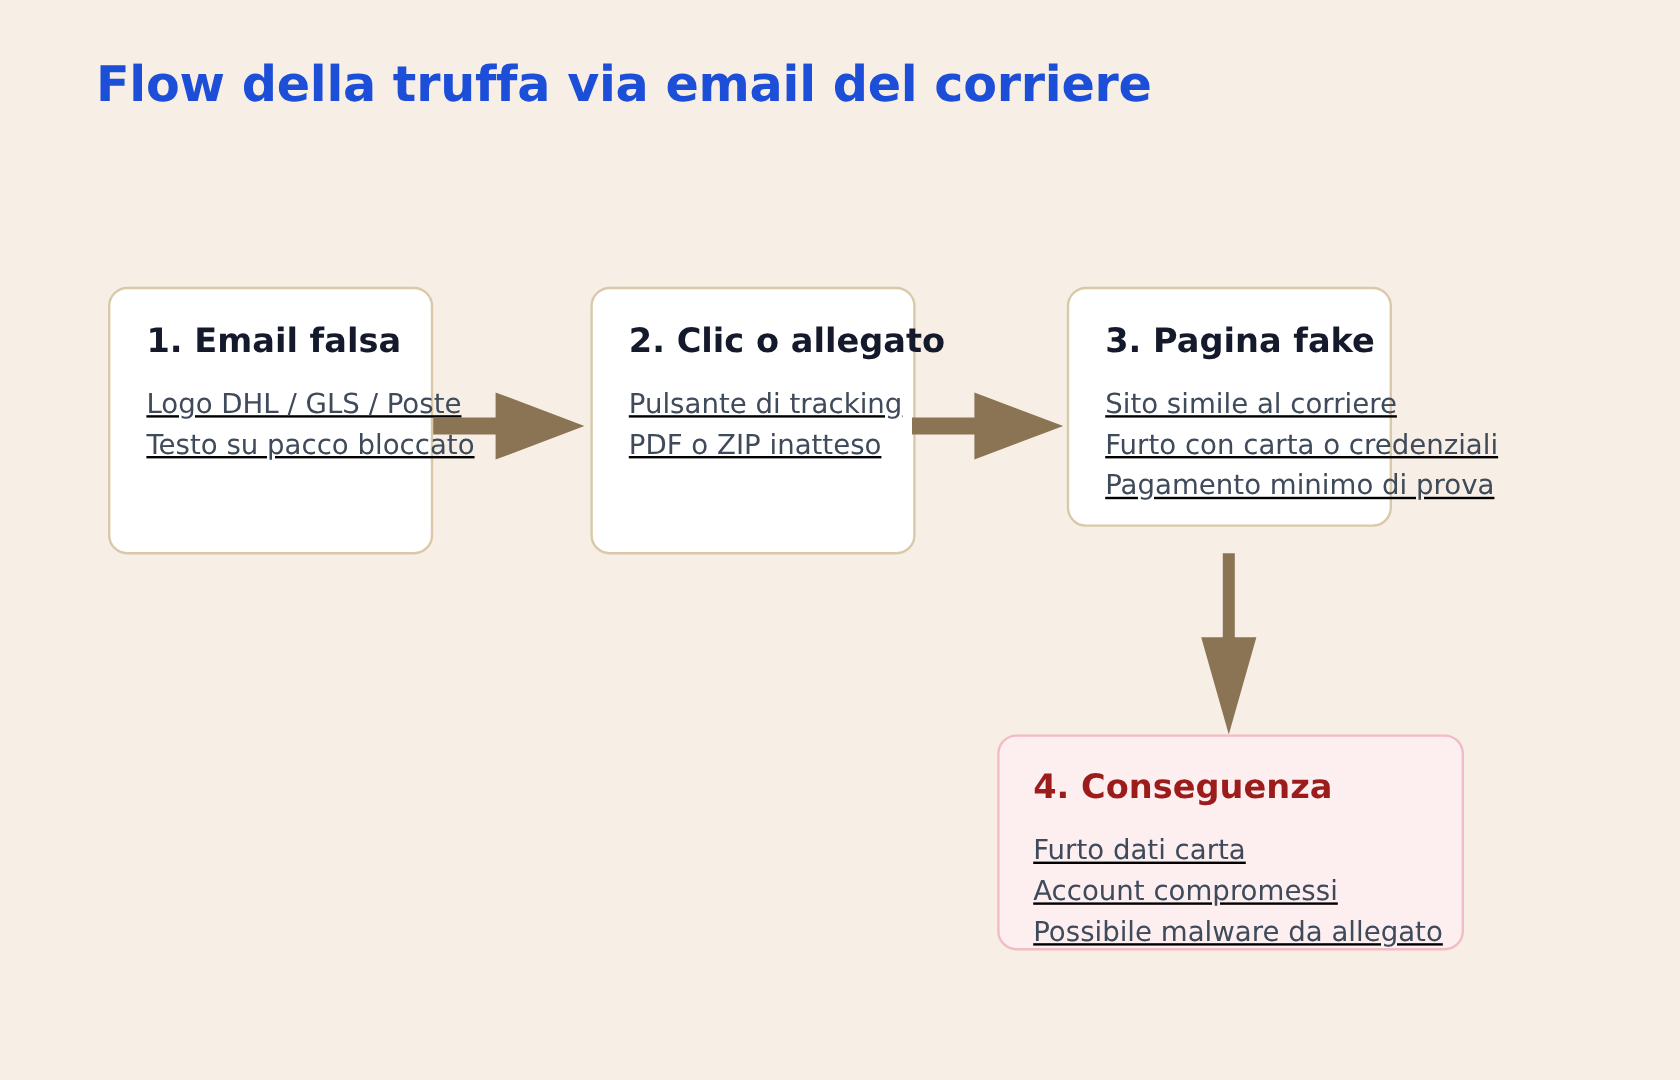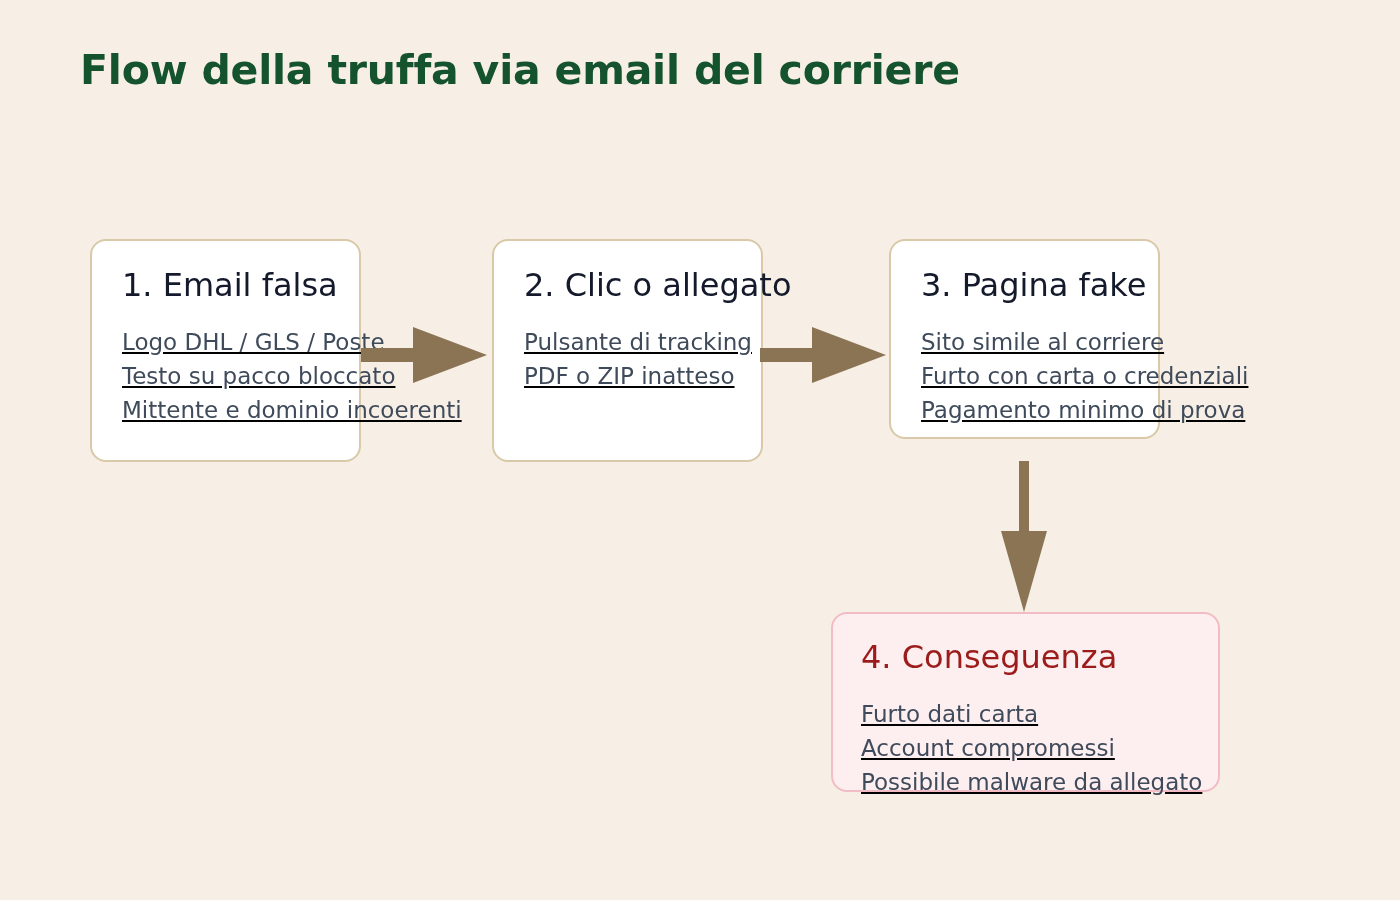--- a/index.html
+++ b/index.html
@@ -17,21 +17,21 @@
     position: relative;
     width: 1400px;
     height: 900px;
   }
   #page-title {
     position: absolute;
     left: 80px;
     top: 46px;
     font-size: 41px;
     font-weight: bold;
-    color: #14532d;
+    color: #1d4ed8;
     letter-spacing: -0.2px;
     white-space: nowrap;
   }
   .node {
     position: absolute;
     box-sizing: border-box;
     border-radius: 16px;
     overflow: visible;
   }
   .node.plain {
@@ -42,22 +42,22 @@
     background: #fdeef0;
     border: 2px solid #f2bcc4;
   }
   .node-inner {
     position: absolute;
     left: 30px;
     top: 26px;
     white-space: nowrap;
   }
   .node-title {
-    font-size: 32px;
-    font-weight: normal;
+    font-size: 28px;
+    font-weight: bold;
     color: #141a2b;
     line-height: 1.18;
     white-space: nowrap;
   }
   .node.danger .node-title {
     color: #9c1c1c;
   }
   .node-lines {
     margin-top: 20px;
     text-decoration: underline;
@@ -83,21 +83,20 @@
 <div id="canvas">
 
   <div id="page-title">Flow della truffa via email del corriere</div>
 
   <div class="node plain" style="left:90px; top:239px; width:271px; height:223px;">
     <div class="node-inner">
       <div class="node-title">1. Email falsa</div>
       <div class="node-lines">
         <div class="node-line">Logo DHL / GLS / Poste</div>
         <div class="node-line">Testo su pacco bloccato</div>
-        <div class="node-line">Mittente e dominio incoerenti</div>
       </div>
     </div>
   </div>
 
   <div class="arrow-h" style="left:361px; top:325px; width:128px; height:60px;">
     <svg width="128" height="60" viewBox="0 0 128 60" aria-hidden="true">
       <path d="M0 23 L52 23 L52 2 L126 30 L52 58 L52 37 L0 37 Z" fill="#8a7454"></path>
     </svg>
   </div>
 

